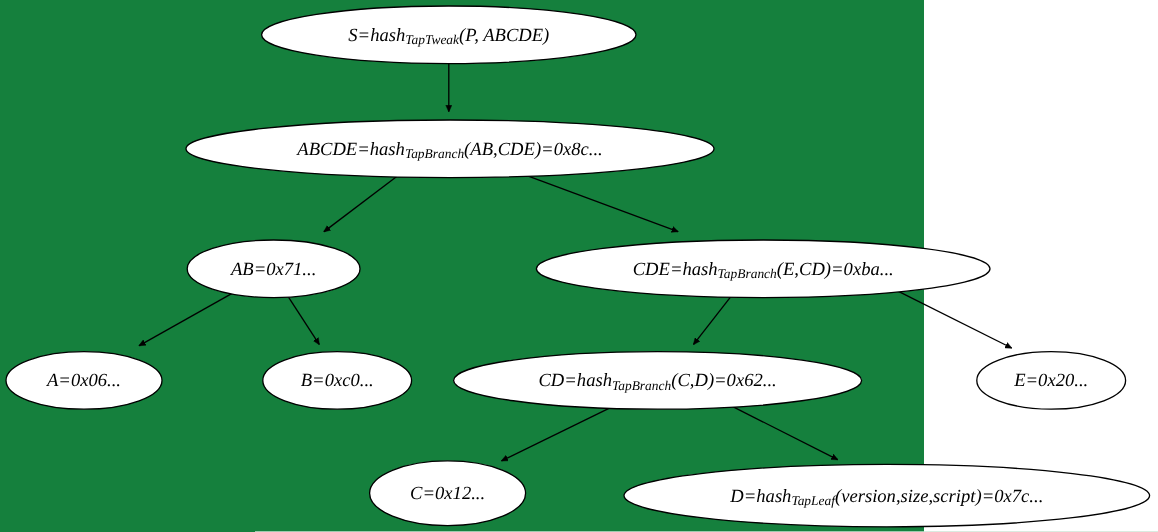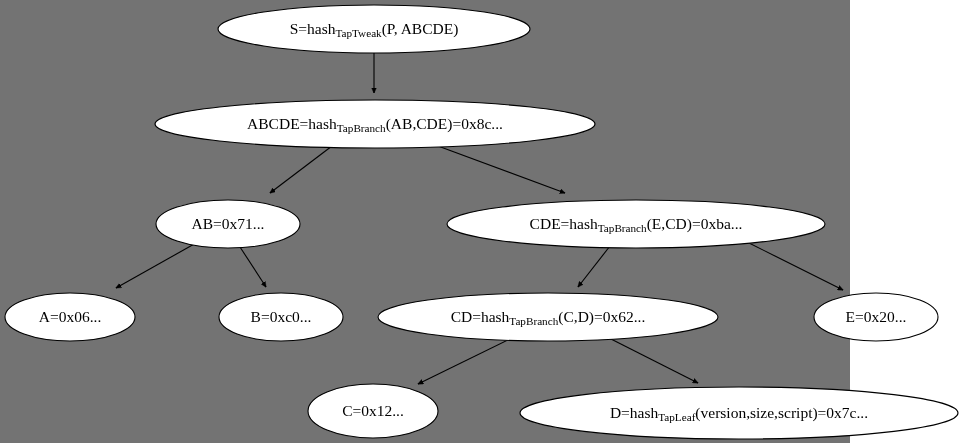--- a/index.html
+++ b/index.html
@@ -8,23 +8,24 @@
     background: #ffffff;
   }
   body {
     width: 965px;
     height: 443px;
     overflow: hidden;
     font-family: "Liberation Serif", "DejaVu Serif", serif;
   }
   #graph-root {
     position: relative;
-    width: 850px;
+    width: 770px;
     height: 443px;
-    background: #737373;
+    background: #15803d;
+    font-style: italic;
   }
   svg#tree-svg {
     display: block;
     width: 965px;
     height: 443px;
   }
   .node-ellipse {
     fill: #ffffff;
     stroke: #000000;
     stroke-width: 1.1;

